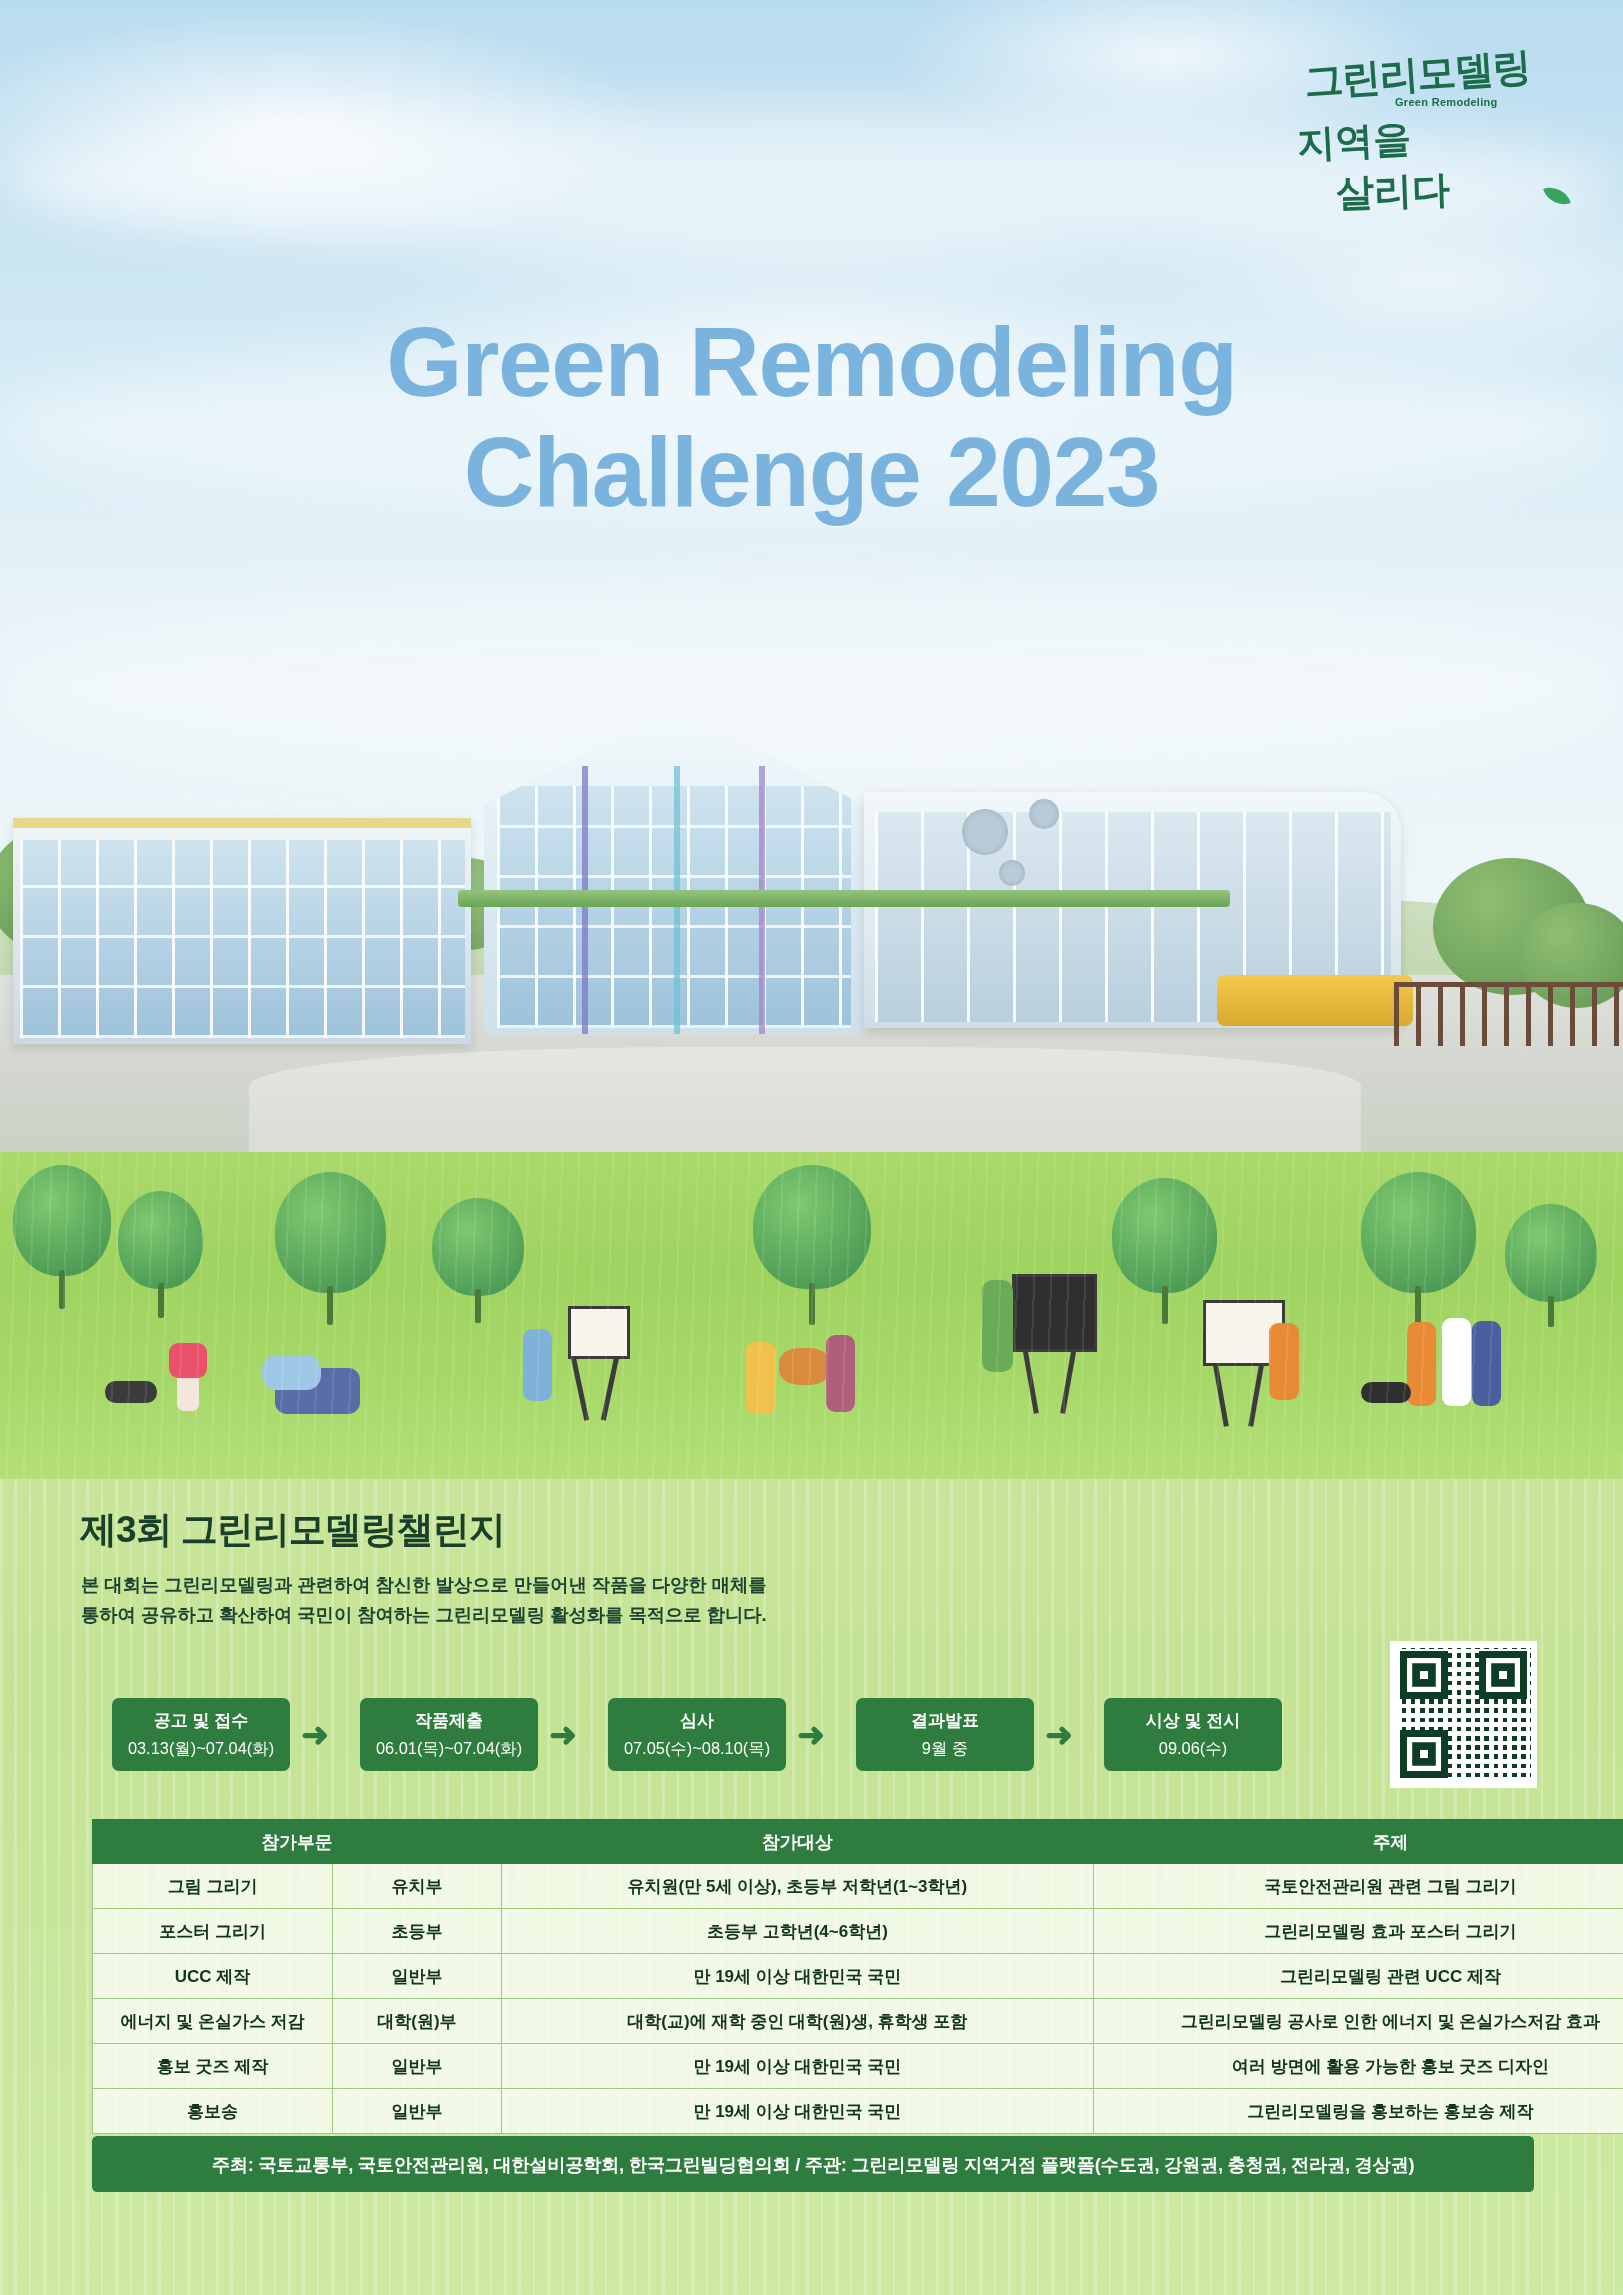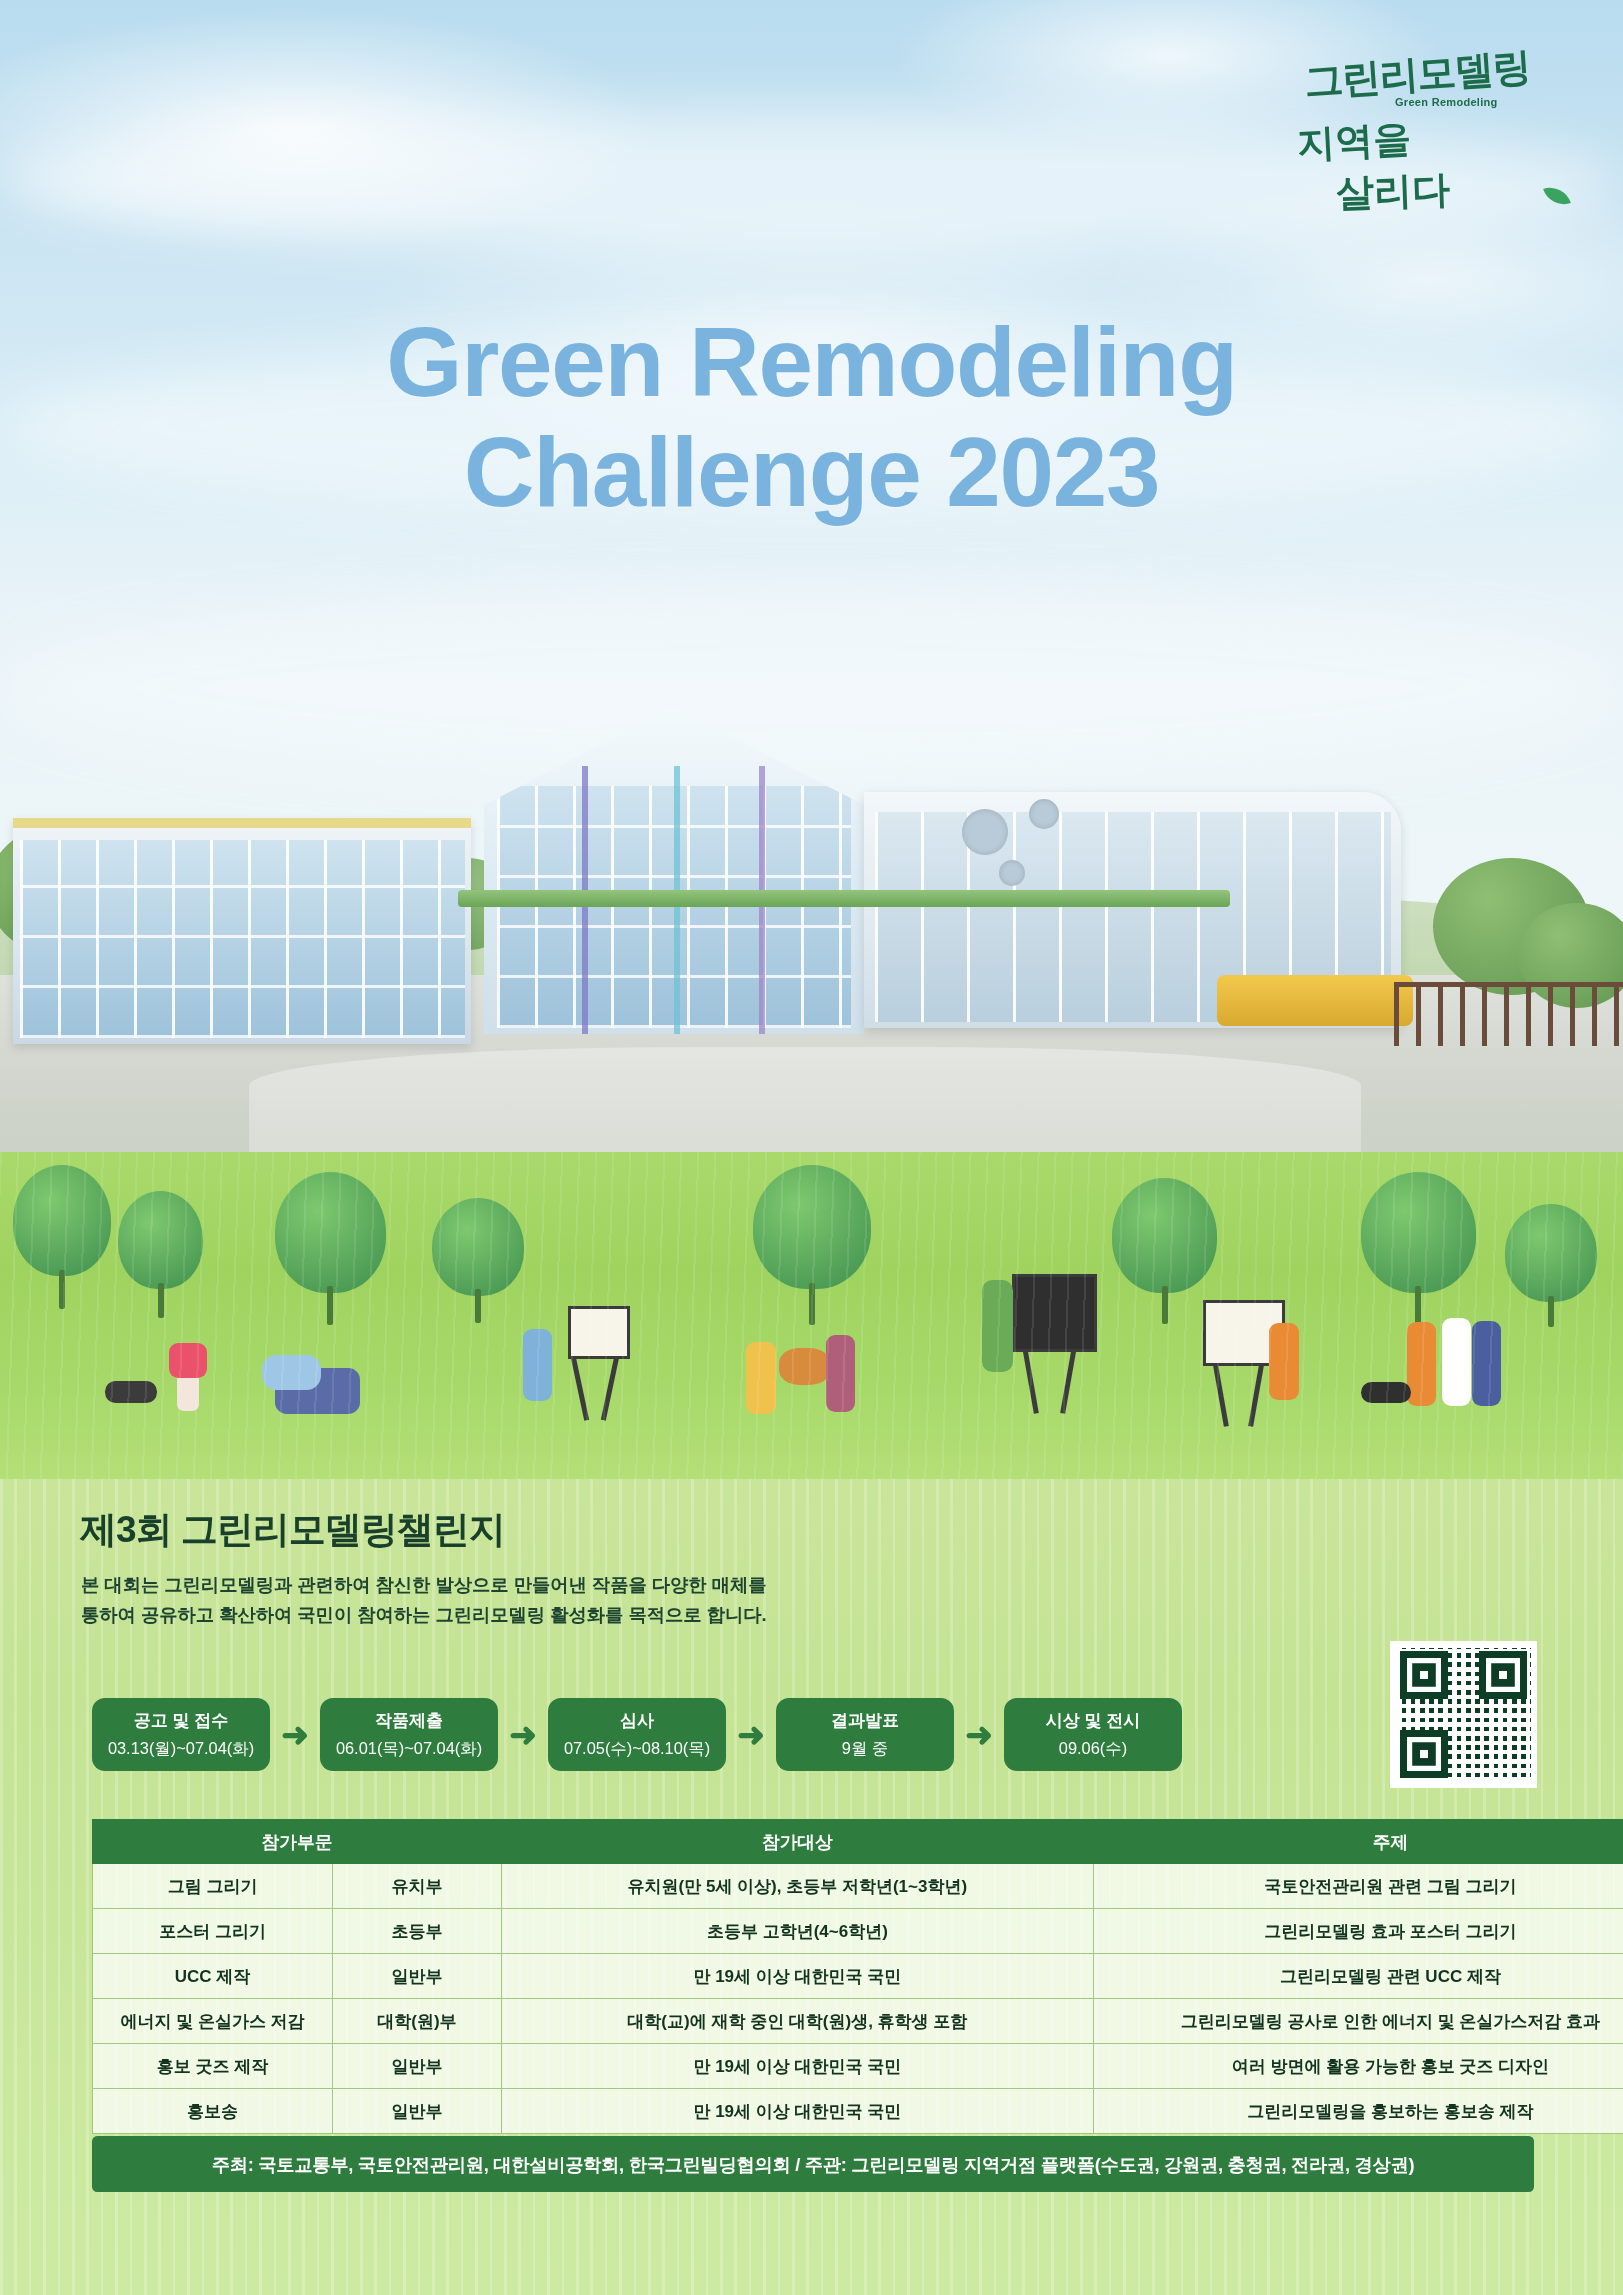--- a/index.html
+++ b/index.html
@@ -310,27 +310,28 @@
     left: 92px; top: 1695px;
     width: 1348px;
     height: 79px;
     display: flex;
     align-items: center;
   }
   .flow-step {
     width: 178px;
     height: 73px;
     background: #2e7d3f;
-    border-radius: 13px;
+    border-radius: 7px;
     color: #ffffff;
     display: flex;
     flex-direction: column;
     align-items: center;
     justify-content: center;
     gap: 6.5px;
+    margin-left: 20px;
   }
   .flow-step .s-title { font-size: 17px; font-weight: bold; }
   .flow-step .s-date  { font-size: 16.4px; font-weight: normal; }
   .flow-arrow {
     width: 50px;
     text-align: center;
     color: #2e7d3f;
     font-size: 33px;
     font-weight: bold;
     line-height: 1;

